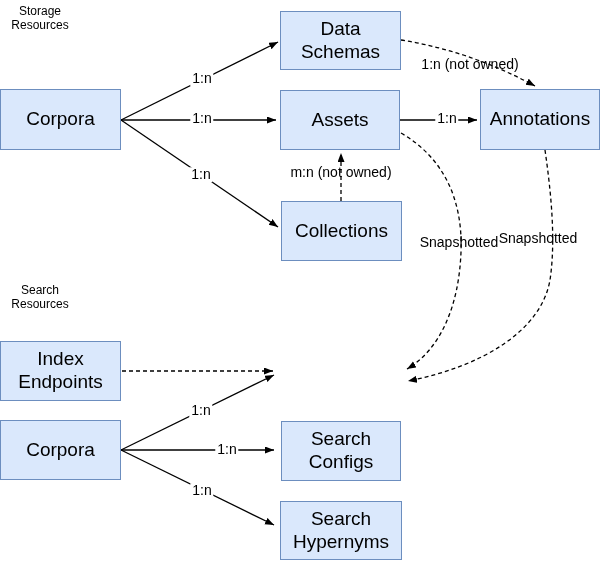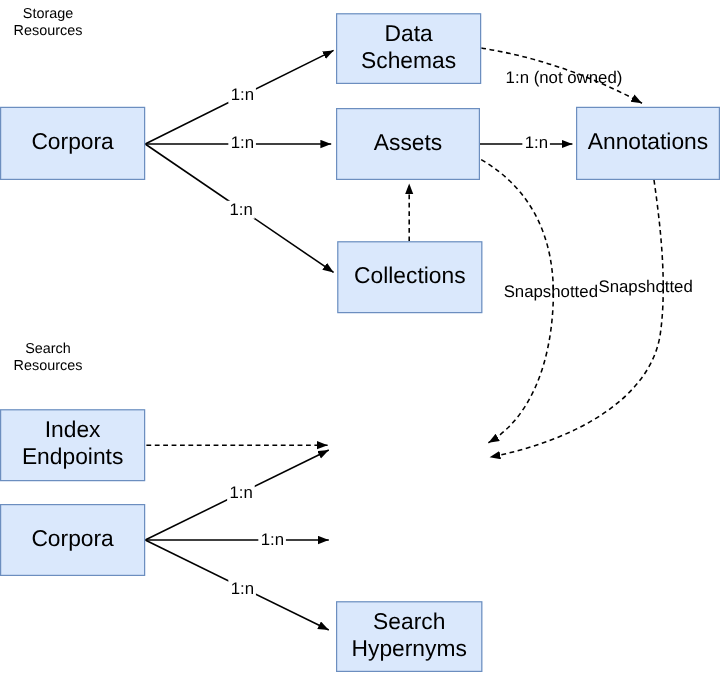--- a/index.html
+++ b/index.html
@@ -99,27 +99,29 @@
   <div class="section-label" style="left:4px; top:284px; width:72px;">Search
 Resources</div>
 
   <div class="node" style="left:0px; top:89px; width:121px; height:61px;">Corpora</div>
   <div class="node" style="left:280px; top:11px; width:121px; height:59px;">Data Schemas</div>
   <div class="node" style="left:280px; top:90px; width:120px; height:60px;">Assets</div>
   <div class="node" style="left:480px; top:89px; width:120px; height:61px;">Annotations</div>
   <div class="node" style="left:281px; top:201px; width:121px; height:60px;">Collections</div>
   <div class="node" style="left:0px; top:341px; width:121px; height:60px;">Index Endpoints</div>
   <div class="node" style="left:0px; top:420px; width:121px; height:60px;">Corpora</div>
+  <div class="node" style="left:281px; top:421px; width:120px; height:60px;">Search Configs</div>
   <div class="node" style="left:280px; top:501px; width:122px; height:59px;">Search
 Hypernyms</div>
 
   <div class="edge-label" style="left:202px; top:79px;">1:n</div>
   <div class="edge-label" style="left:202px; top:119px;">1:n</div>
   <div class="edge-label" style="left:201px; top:175px;">1:n</div>
   <div class="edge-label" style="left:447px; top:119px;">1:n</div>
   <div class="edge-label no-bg" style="left:470px; top:65px;">1:n (not owned)</div>
+  <div class="edge-label no-bg" style="left:341px; top:173px;">m:n (not owned)</div>
   <div class="edge-label no-bg" style="left:459px; top:243px;">Snapshotted</div>
   <div class="edge-label no-bg" style="left:538px; top:239px;">Snapshotted</div>
   <div class="edge-label" style="left:201px; top:411px;">1:n</div>
   <div class="edge-label" style="left:227px; top:450px;">1:n</div>
   <div class="edge-label" style="left:202px; top:491px;">1:n</div>
 
 </div>
 
 </body></html>

